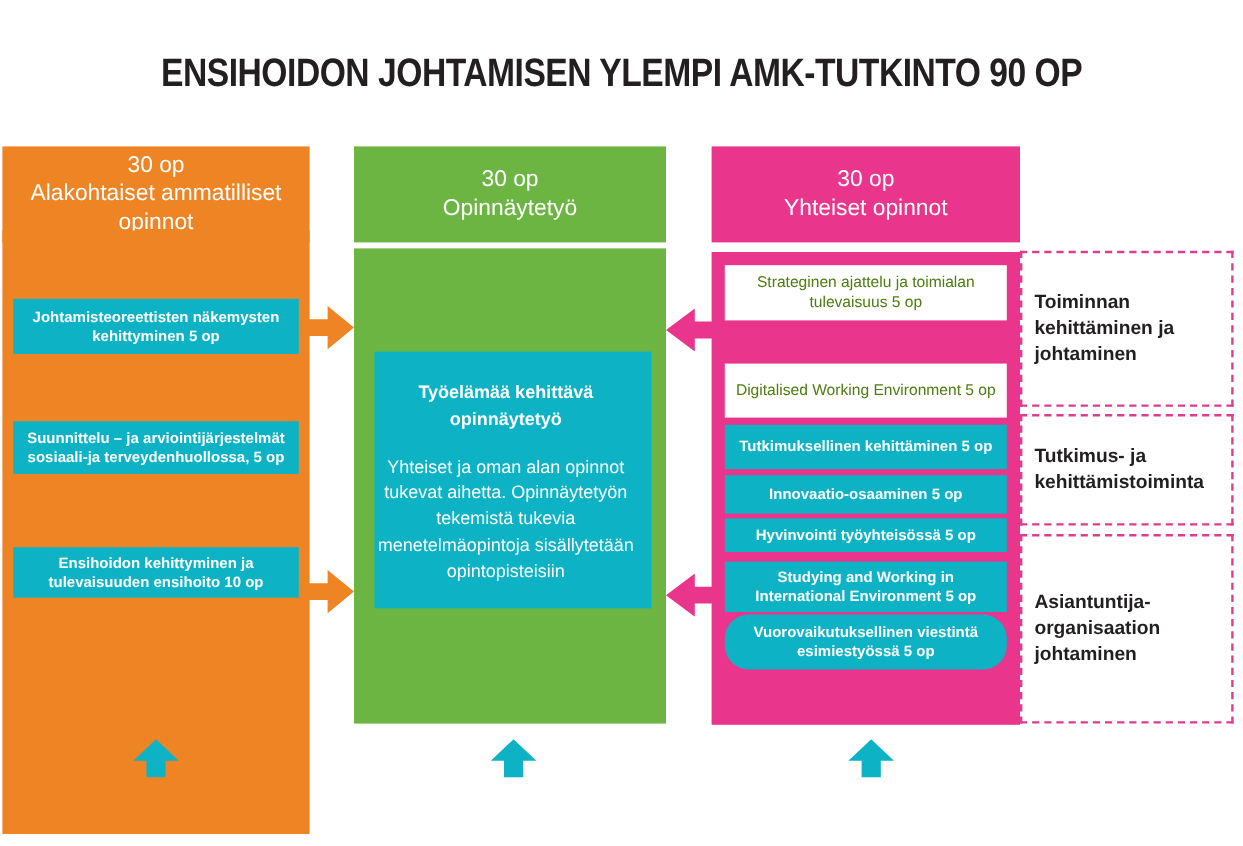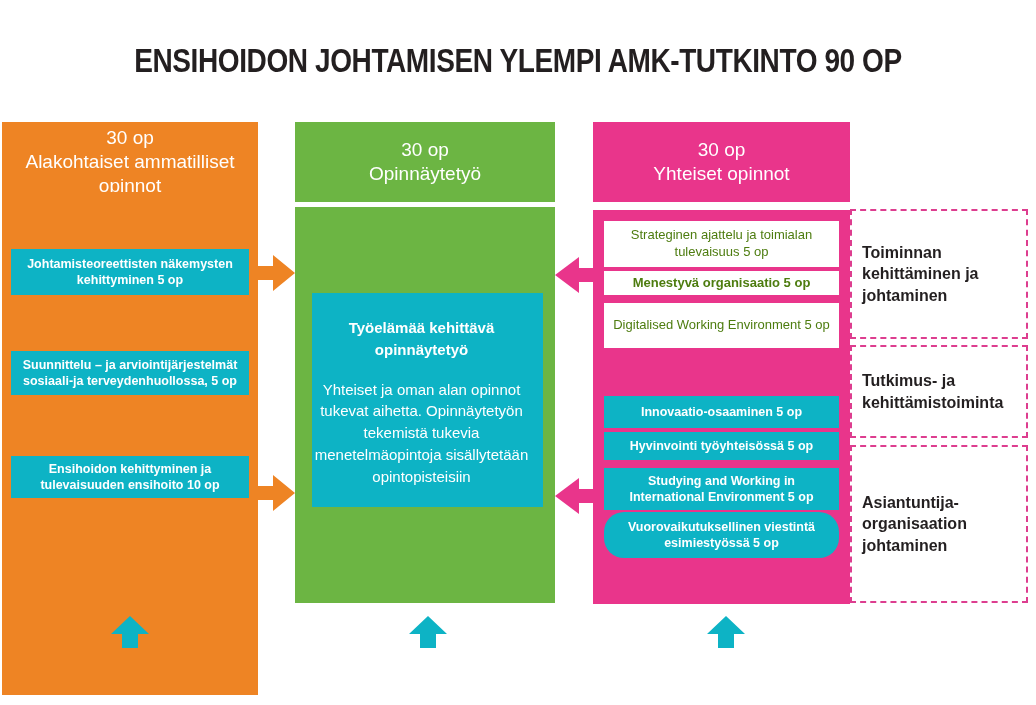--- a/index.html
+++ b/index.html
@@ -115,22 +115,22 @@
       <div class="thesis-desc">Yhteiset ja oman alan opinnot tukevat aihetta. Opinnäytetyön tekemistä tukevia menetelmäopintoja sisällytetään opintopisteisiin</div>
     </div>
   </div>
 
   <div class="col-header hdr3 bg-pink">
     <span>30 op</span>
     <span>Yhteiset opinnot</span>
   </div>
   <div class="col-body body3 bg-pink">
     <div class="course white c3-0">Strateginen ajattelu ja toimialan tulevaisuus 5 op</div>
-    <div class="course white bold c3-1">Menestyvä organisaatio 5 op</div>
     <div class="course white c3-2">Digitalised Working Environment 5 op</div>
+    <div class="course teal c3-3">Tutkimuksellinen kehittäminen 5 op</div>
     <div class="course teal c3-4">Innovaatio-osaaminen 5 op</div>
     <div class="course teal c3-5">Hyvinvointi työyhteisössä 5 op</div>
     <div class="course teal c3-6">Studying and Working in International Environment 5 op</div>
     <div class="course teal c3-7">Vuorovaikutuksellinen viestintä esimiestyössä 5 op</div>
   </div>
 
   <div class="area area-0">Toiminnan kehittäminen ja johtaminen</div>
   <div class="area area-1">Tutkimus- ja kehittämistoiminta</div>
   <div class="area area-2">Asiantuntija-organisaation johtaminen</div>
 

